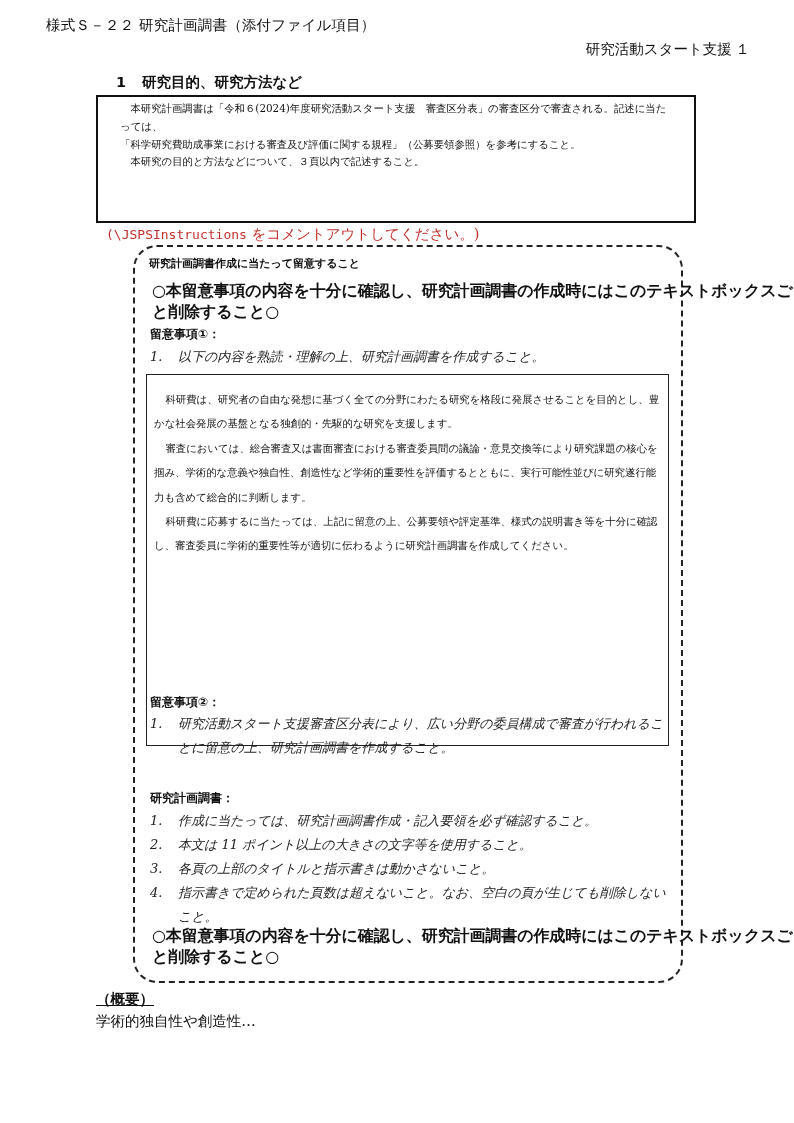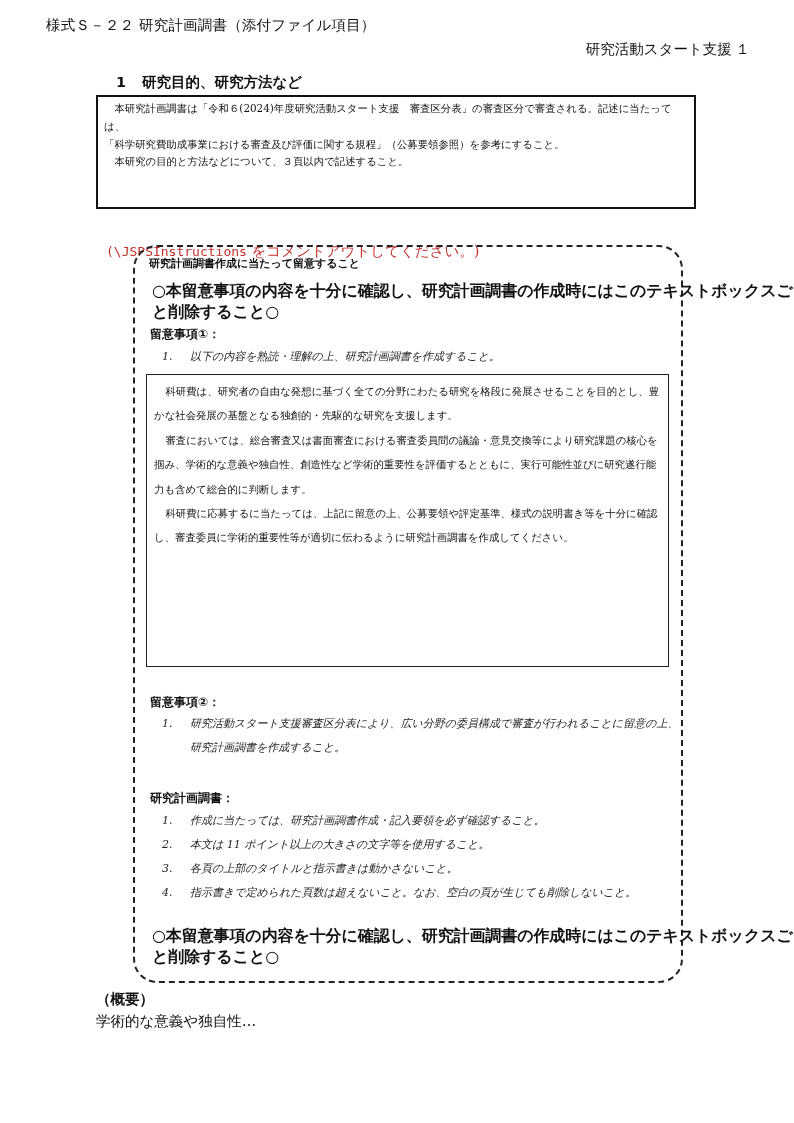--- a/index.html
+++ b/index.html
@@ -2,35 +2,35 @@
 <html><head>
 <meta charset="utf-8">
 <style>
   html, body { margin: 0; padding: 0; background: #ffffff; }
   body { width: 794px; height: 1123px; position: relative; overflow: hidden; color: #111; font-family: "DejaVu Serif", "Liberation Serif", serif; }
   .abs { position: absolute; }
   .form-id { left: 46px; top: 16px; font-size: 14.5px; letter-spacing: 0.2px; }
   .program { right: 44px; top: 40px; font-size: 14.5px; font-family: Liberation Serif, serif; }
   .sec-title { left: 116px; top: 73px; font-size: 14.5px; font-weight: bold; font-family: "DejaVu Sans", "Liberation Sans", sans-serif; }
   .sec-title .num { display: inline-block; width: 26px; }
-  .instr-box { left: 96px; top: 95px; width: 600px; height: 114px; border: 2px solid #111; box-sizing: border-box; padding: 3px 6px; font-size: 10.4px; line-height: 17.8px; }
+  .instr-box { left: 96px; top: 95px; width: 600px; height: 128px; border: 2px solid #111; box-sizing: border-box; padding: 3px 22px; font-size: 10.4px; line-height: 17.8px; }
   .instr-box p { margin: 0; text-indent: 1em; }
   .instr-box p.noind { text-indent: 0; }
-  .red-note { left: 106px; top: 225px; font-size: 14.5px; color: #c4302b; margin-top: 17px; }
+  .red-note { left: 106px; top: 225px; font-size: 14.5px; color: #c4302b; }
   .red-note .mono { font-family: "DejaVu Sans Mono", "Liberation Mono", monospace; font-size: 13px; }
   .dashed { left: 133px; top: 245px; width: 550px; height: 738px; border: 2px dashed #222; border-radius: 24px; box-sizing: border-box; }
   .dash-title { left: 149px; top: 256px; font-size: 11px; font-weight: bold; font-family: "DejaVu Sans", "Liberation Sans", sans-serif; }
   .delete-note { left: 152px; font-size: 16px; font-weight: bold; font-family: "DejaVu Sans", "Liberation Sans", sans-serif; letter-spacing: -0.1px; }
   .note-head { left: 150px; font-size: 12px; font-weight: bold; font-family: "DejaVu Sans", "Liberation Sans", sans-serif; }
-  .item { left: 162px; font-size: 11px; font-style: italic; color: #222; width: 520px; line-height: 24px; }
+  .item { left: 150px; font-size: 13px; font-style: italic; color: #222; width: 520px; line-height: 24px; }
   .item .n { display: inline-block; width: 28px; }
   .item .t { display: inline-block; vertical-align: top; width: 490px; }
-  .inner-box { left: 146px; top: 374px; width: 523px; height: 293px; border: 1.6px solid #222; box-sizing: border-box; padding: 4px 7px; font-size: 10.4px; line-height: 24.4px; }
+  .inner-box { left: 146px; top: 374px; width: 523px; height: 372px; border: 1.6px solid #222; box-sizing: border-box; padding: 12px 7px; font-size: 10.4px; line-height: 24.4px; }
   .inner-box p { margin: 0; text-indent: 1.1em; }
-  .overview-head { left: 96px; top: 990px; font-size: 14.5px; font-weight: bold; font-family: "DejaVu Sans", "Liberation Sans", sans-serif; }
+  .overview-head { left: 96px; top: 990px; font-size: 14.5px; font-weight: bold; font-family: "DejaVu Sans", "Liberation Sans", sans-serif; text-decoration: underline; }
   .overview-body { left: 96px; top: 1012px; font-size: 14.5px; }
 </style>
 </head>
 <body>
 
 <div class="abs form-id">様式Ｓ－２２ 研究計画調書（添付ファイル項目）</div>
 <div class="abs program">研究活動スタート支援 １</div>
 
 <div class="abs sec-title">
   <span class="num">1</span><span>研究目的、研究方法など</span>
@@ -78,13 +78,13 @@
 <div class="abs item" style="top:857px;">
   <span class="n">3.</span><span class="t">各頁の上部のタイトルと指示書きは動かさないこと。</span>
 </div>
 <div class="abs item" style="top:881px;">
   <span class="n">4.</span><span class="t">指示書きで定められた頁数は超えないこと。なお、空白の頁が生じても削除しないこと。</span>
 </div>
 
 <div class="abs delete-note" style="top:926px;">○本留意事項の内容を十分に確認し、研究計画調書の作成時にはこのテキストボックスごと削除すること○</div>
 
 <div class="abs overview-head">（概要）</div>
-<div class="abs overview-body">学術的な意義や独自性…</div>
+<div class="abs overview-body">学術的独自性や創造性…</div>
 
 </body></html>

